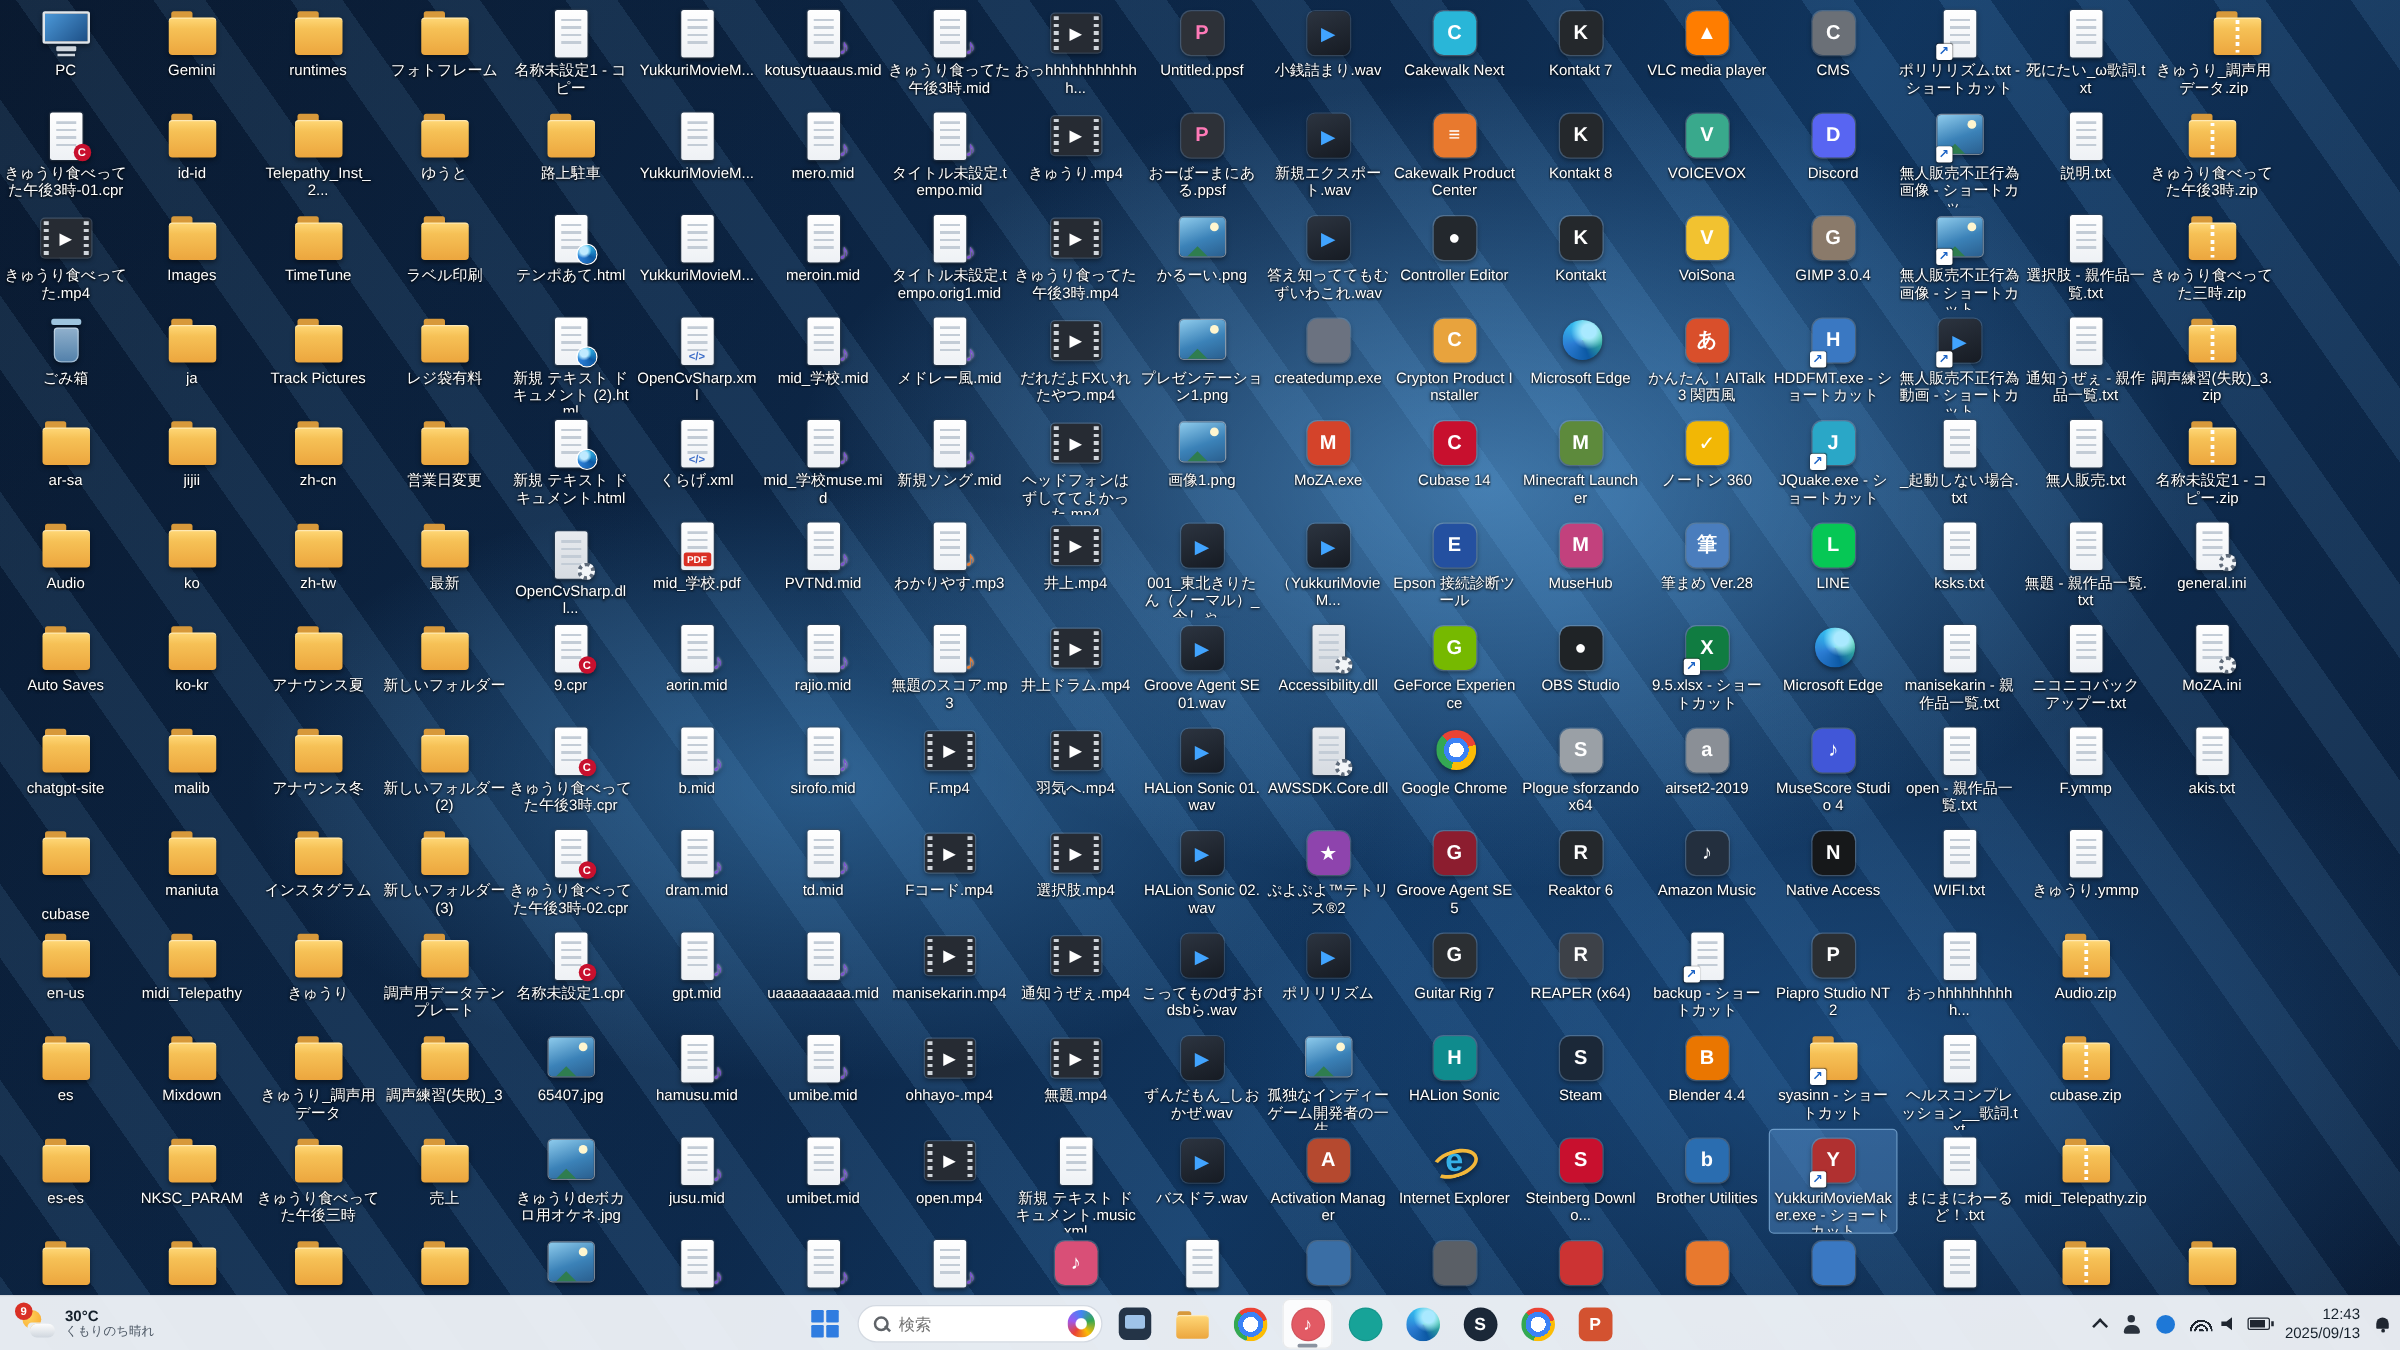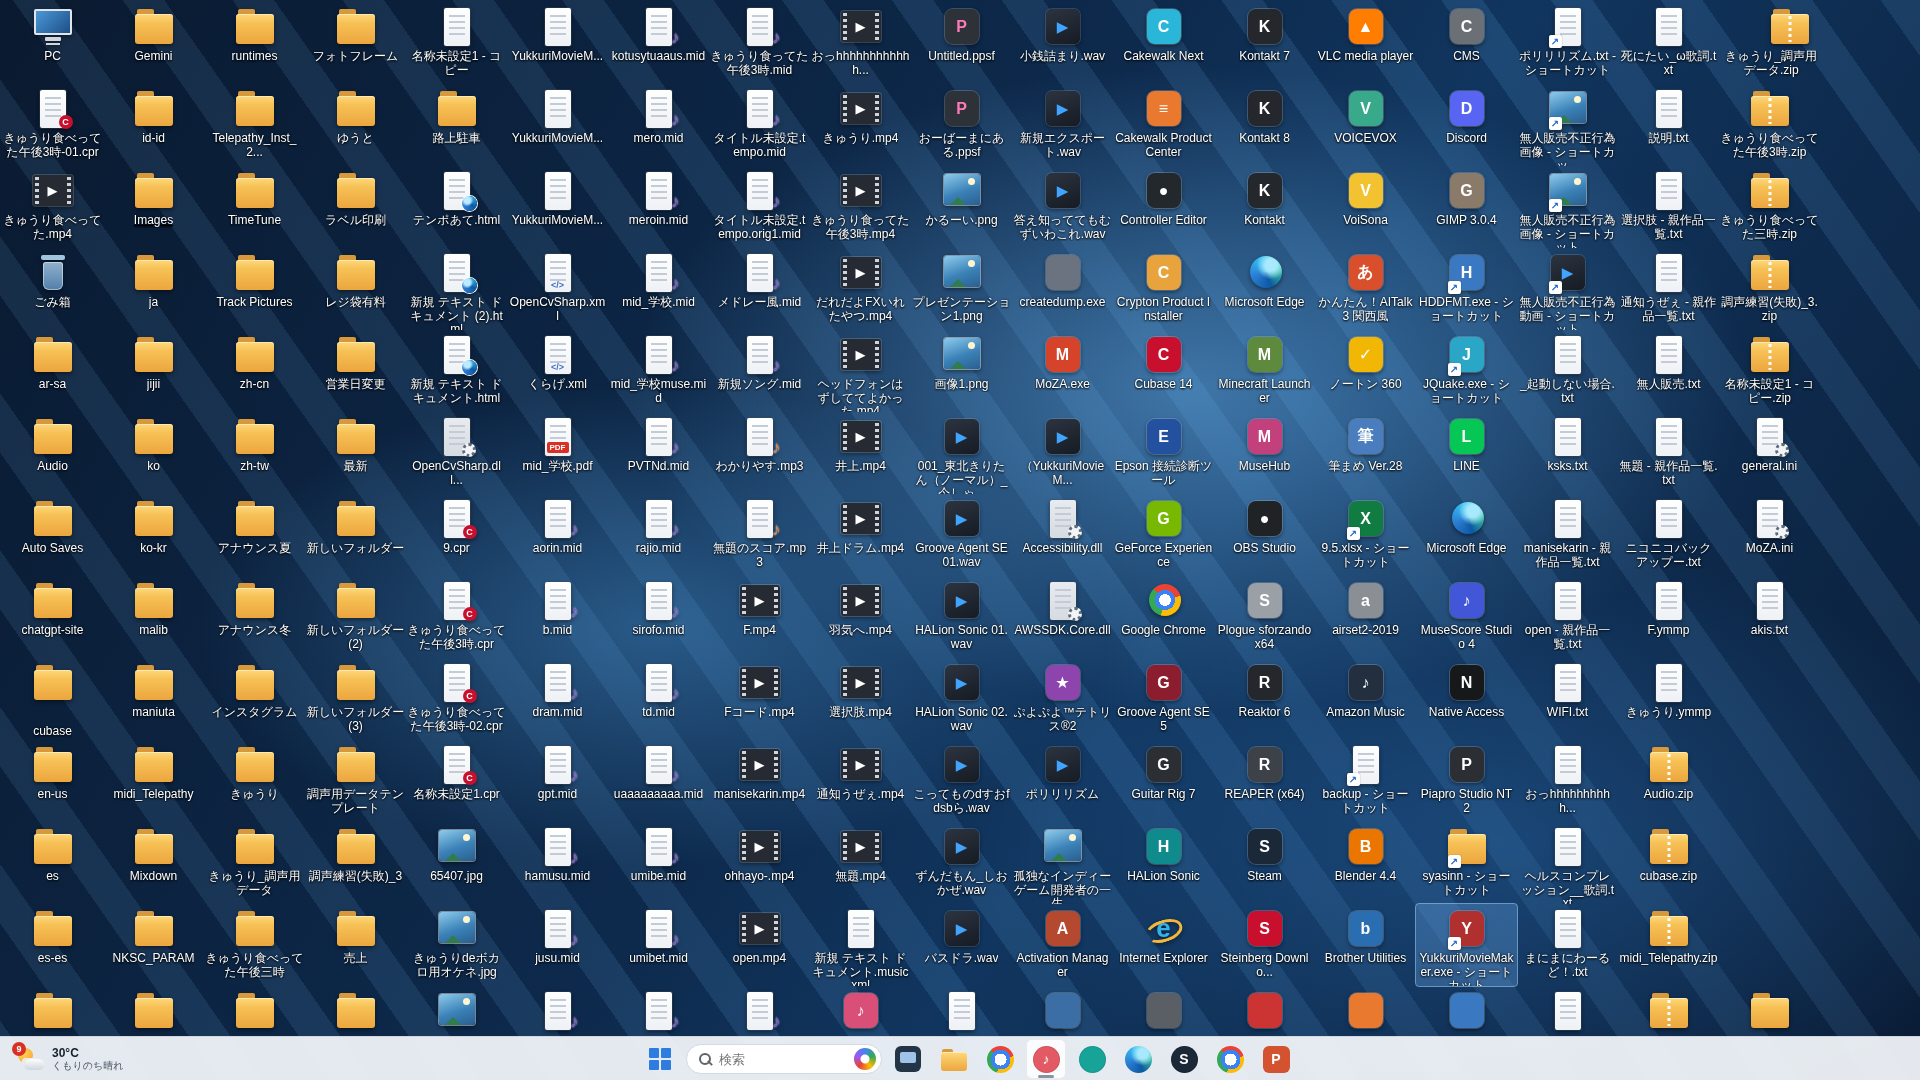--- a/index.html
+++ b/index.html
@@ -255,21 +255,21 @@
       </div>
       <div class="icon-label">Gemini</div>
     </div>
     <div class="cell" style="grid-area: 2 / 2;">
       <div class="icon-img">
         <i class="fold-tab"></i>
         <i class="fold-body"></i>
       </div>
       <div class="icon-label">id-id</div>
     </div>
-    <div class="cell" style="grid-area: 3 / 2; text-decoration: underline;">
+    <div class="cell" style="grid-area: 3 / 2;">
       <div class="icon-img">
         <i class="fold-tab"></i>
         <i class="fold-body"></i>
       </div>
       <div class="icon-label">Images</div>
     </div>
     <div class="cell" style="grid-area: 4 / 2;">
       <div class="icon-img">
         <i class="fold-tab"></i>
         <i class="fold-body"></i>
@@ -545,21 +545,21 @@
       </div>
       <div class="icon-label">新規 テキスト ドキュメント (2).html</div>
     </div>
     <div class="cell" style="grid-area: 5 / 5;">
       <div class="icon-img">
         <i class="doc"></i>
         <b class="webdot"></b>
       </div>
       <div class="icon-label">新規 テキスト ドキュメント.html</div>
     </div>
-    <div class="cell" style="grid-area: 6 / 5;">
+    <div class="cell" style="grid-area: 6 / 5; justify-content: flex-end;">
       <div class="icon-img">
         <i class="doc gray"></i>
         <b class="gear"></b>
       </div>
       <div class="icon-label">OpenCvSharp.dll...</div>
     </div>
     <div class="cell" style="grid-area: 7 / 5;">
       <div class="icon-img">
         <i class="doc"></i>
         <b class="cprdot">C</b>
@@ -1845,13 +1845,28 @@
         <div class="tb-item">
           <i class="ball chrome tbsize"></i>
         </div>
         <div class="tb-item">
           <i class="tb-sq" style="background:#d35230"></i>
           <b class="tb-g">P</b>
         </div>
       </div>
   </div>
 
+  <div id="tb-tray">
+    <span class="tr-chev"></span>
+    <span class="tr-person"></span>
+    <span class="tr-blue"></span>
+    <span class="sysicons">
+      <span class="tr-wifi"></span>
+      <span class="tr-vol"></span>
+      <span class="tr-batt"></span>
+    </span>
+    <span class="clock">
+      <div>12:43</div>
+      <div>2025/09/13</div>
+    </span>
+    <span class="tr-bell"></span>
+  </div>
 </div>
 
 </body></html>

